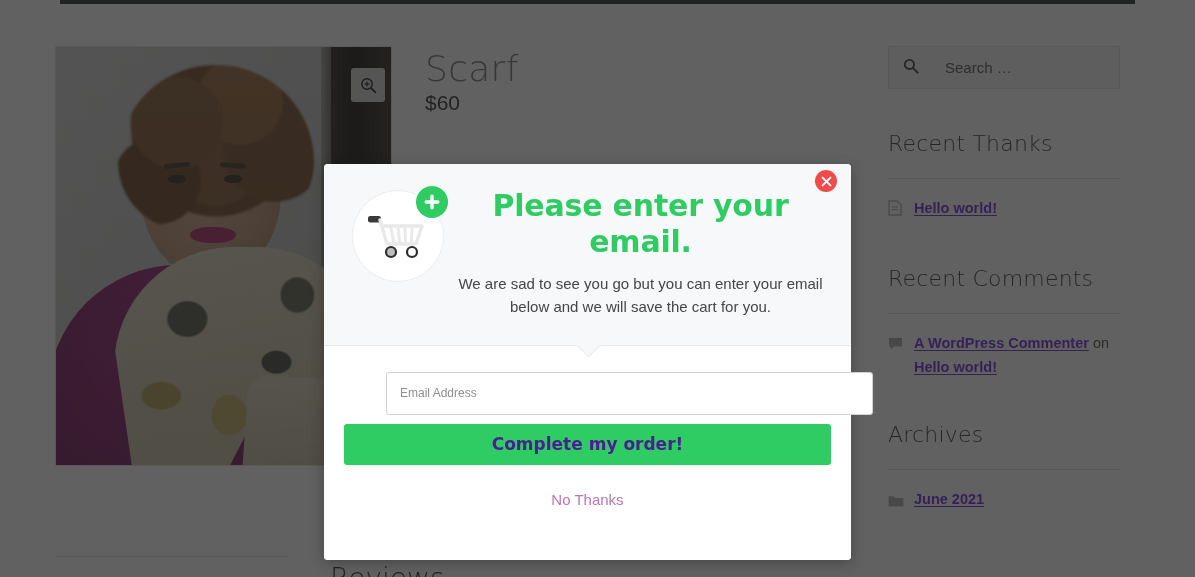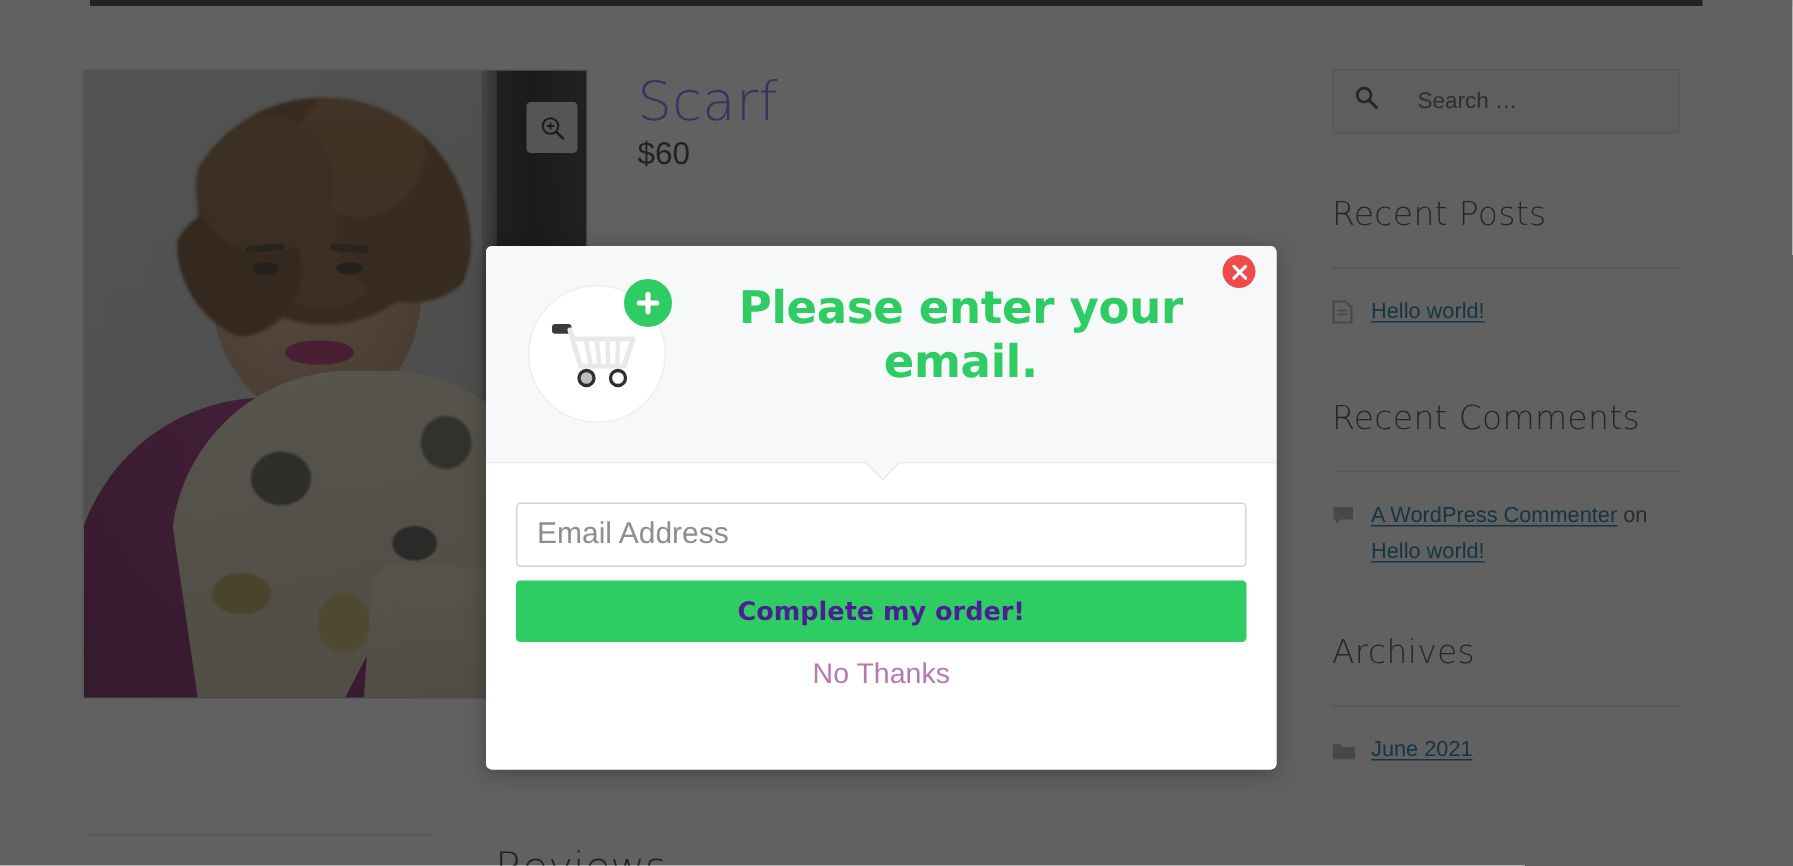--- a/index.html
+++ b/index.html
@@ -176,21 +176,21 @@
   #summary {
     position: absolute;
     left: 425px;
     top: 42px;
     width: 420px;
   }
   #product-title {
     font-family: "DejaVu Sans", sans-serif;
     font-weight: 300;
     font-size: 36px;
-    color: #8b5cf6;
+    color: #737373;
     line-height: 1.25;
     letter-spacing: .3px;
   }
   #product-price {
     font-size: 21px;
     color: #2b2b2b;
     font-weight: 400;
   }
 
   #reviews-divider {
@@ -260,23 +260,24 @@
   .widget-list li {
     display: flex;
     gap: 10px;
     font-size: 14.5px;
     line-height: 1.65;
     color: #4a4a4a;
     margin-bottom: 8px;
   }
   .widget-list .li-icon { flex: 0 0 16px; padding-top: 3px; opacity: .45; }
   .widget-list a {
-    color: #0369a1;
+    color: #6d28d9;
     text-decoration: underline;
     text-underline-offset: 2px;
+    font-weight: bold;
   }
 
   
   #overlay {
     position: absolute;
     inset: 0;
     background: rgba(30,30,30,.70);
     z-index: 50;
   }
 
@@ -391,47 +392,48 @@
   }
 
   #email-input {
     display: block;
     width: 100%;
     height: 43px;
     padding: 0 13px;
     border: 1px solid #d3d3d3;
     border-radius: 3px;
     font-family: "Liberation Sans", sans-serif;
-    font-size: 20px;
+    font-size: 12px;
     color: #333;
     outline: none;
     background: #fff;
+    margin-left: 42px;
   }
   #email-input::placeholder { color: #8e8e8e; opacity: 1; }
 
   #submit-btn {
     display: block;
     width: 100%;
     height: 41px;
     margin-top: 9px;
     border: none;
     border-radius: 3px;
     background: #2ecc63;
     font-family: "DejaVu Sans", sans-serif;
     font-weight: 700;
     font-size: 17px;
     color: #4c1d95;
     cursor: pointer;
   }
 
   #no-thanks {
     display: block;
-    margin-top: 11px;
+    margin-top: 26px;
     text-align: center;
-    font-size: 19px;
+    font-size: 15px;
     color: #b978b2;
     text-decoration: none;
     cursor: pointer;
   }
 </style>
 </head>
 <body>
 
 <div id="page">
 
@@ -481,21 +483,21 @@
         <span class="mag">
           <svg width="16" height="16" viewBox="0 0 16 16" aria-hidden="true">
             <circle cx="6.4" cy="6.4" r="4.6" fill="none" stroke="#3a3a3a" stroke-width="1.8"></circle>
             <line x1="9.9" y1="9.9" x2="14.6" y2="14.6" stroke="#3a3a3a" stroke-width="2" stroke-linecap="round"></line>
           </svg>
         </span>
         <input id="search-input" type="text" placeholder="Search …" style="">
       </div>
 
       <section class="widget">
-        <div class="widget-title">Recent Posts</div>
+        <div class="widget-title">Recent Thanks</div>
         <div class="widget-rule"></div>
         <ul class="widget-list">
           <li>
             <span class="li-icon">
               <svg width="14" height="16" viewBox="0 0 14 16" aria-hidden="true">
                 <path d="M1 1h8l4 4v10H1z" fill="none" stroke="#4a4a4a" stroke-width="1.4"></path>
                 <line x1="3.6" y1="7" x2="10" y2="7" stroke="#4a4a4a" stroke-width="1.1"></line>
                 <line x1="3.6" y1="9.6" x2="10" y2="9.6" stroke="#4a4a4a" stroke-width="1.1"></line>
               </svg>
             </span>
@@ -563,20 +565,21 @@
       <div id="cart-plus">
         <svg width="18" height="18" viewBox="0 0 18 18" aria-hidden="true">
           <line x1="9" y1="3.2" x2="9" y2="14.8" stroke="#ffffff" stroke-width="3.4" stroke-linecap="round"></line>
           <line x1="3.2" y1="9" x2="14.8" y2="9" stroke="#ffffff" stroke-width="3.4" stroke-linecap="round"></line>
         </svg>
       </div>
     </div>
 
     <div id="header-text">
       <div id="modal-heading">Please enter your email.</div>
+      <div id="modal-sub">We are sad to see you go but you can enter your email below and we will save the cart for you.</div>
     </div>
 
     <div id="notch"></div>
   </div>
 
   <div id="modal-body">
     <input id="email-input" type="text" placeholder="Email Address" style="">
     <button id="submit-btn">Complete my order!</button>
     <a id="no-thanks" href="#">No Thanks</a>
   </div>

